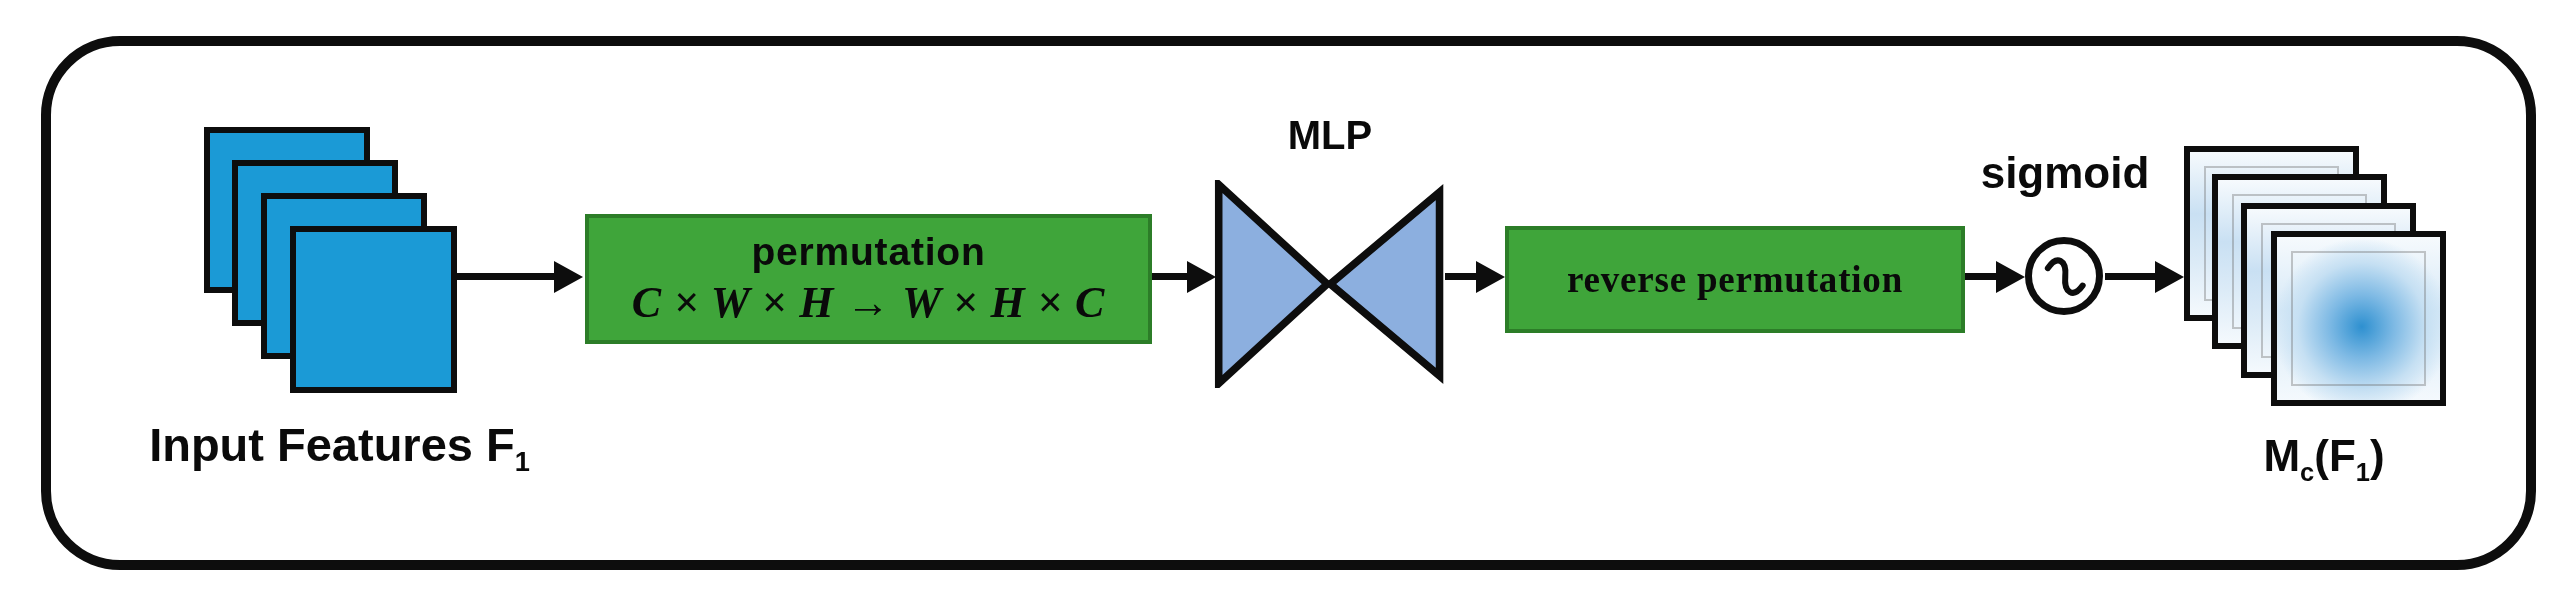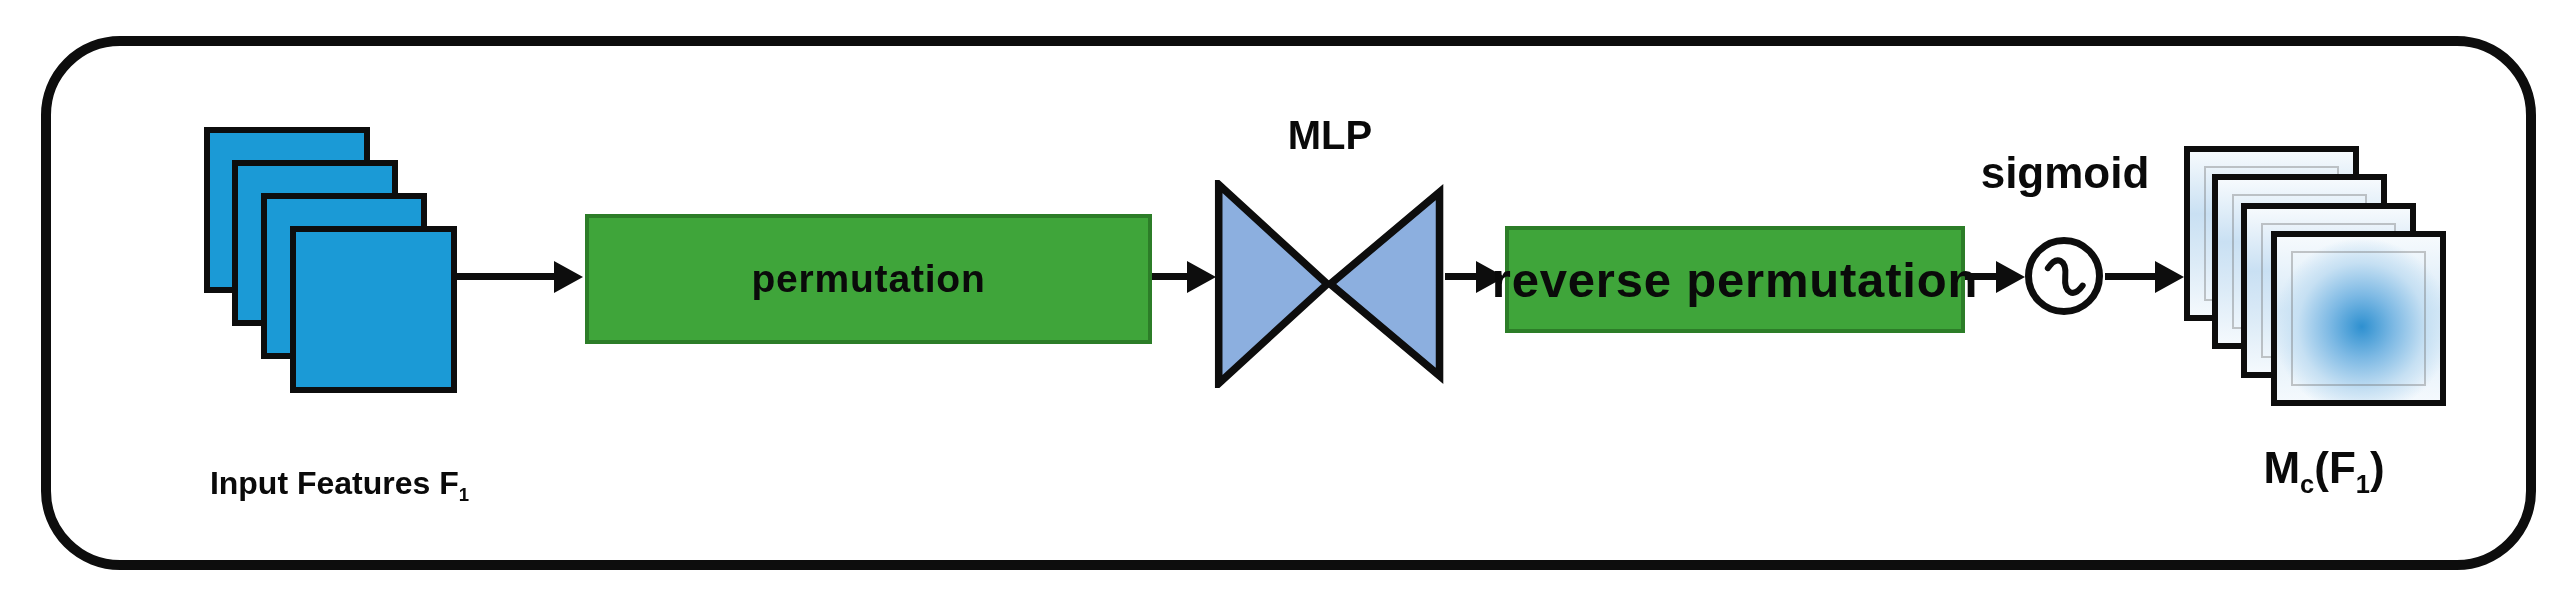--- a/index.html
+++ b/index.html
@@ -59,43 +59,43 @@
     font-weight:bold;font-size:39px;line-height:48px;color:#0a0a0a;
     letter-spacing:0.8px;
   }
   .gbox .formula{
     font-family:"Liberation Serif", serif;
     font-style:italic;font-weight:bold;
     font-size:44px;line-height:54px;color:#0a0a0a;
     letter-spacing:0.8px;white-space:nowrap;
   }
   .gbox .single{
-    font-weight:bold;font-size:49px;color:#0a0a0a;letter-spacing:0.8px;white-space:nowrap;
+    font-weight:bold;font-size:37px;color:#0a0a0a;letter-spacing:0.8px;white-space:nowrap;font-family:Liberation Serif, serif;
   }
   
   .arrow{
     position:absolute;height:33px;display:flex;align-items:center;
   }
   .arrow .shaft{flex:1;height:6.8px;background:var(--outline-black);}
   .arrow .head{
     width:0;height:0;
     border-top:16.6px solid transparent;
     border-bottom:16.6px solid transparent;
     border-left:29px solid var(--outline-black);
   }
   
   .lbl{
     position:absolute;text-align:center;font-weight:bold;color:#0a0a0a;
     white-space:nowrap;
   }
   .lbl sub{font-size:58%;line-height:0;}
-  .input-label{left:113px;top:465px;width:453px;font-size:32px;}
+  .input-label{left:113px;top:417px;width:453px;font-size:47px;}
   .mlp-label{left:1213px;top:113px;width:234px;font-size:40px;}
   .sigmoid-label{left:1950px;top:142px;width:230px;font-size:44px;margin-top:6px;}
-  .output-label{left:2188px;top:431px;width:272px;font-size:44px;margin-top:12px;}
+  .output-label{left:2188px;top:431px;width:272px;font-size:44px;}
   
   .bowtie{position:absolute;left:1214px;top:180px;width:231px;height:208px;}
   .sigmoid-circle{
     position:absolute;left:2025px;top:237px;width:78px;height:78px;
     box-sizing:border-box;border:7.5px solid var(--outline-black);border-radius:50%;
     background:#ffffff;
     display:flex;align-items:center;justify-content:center;
   }
 </style>
 </head>
@@ -115,20 +115,21 @@
     <span>Input Features F</span><sub>1</sub>
   </div>
 
   <div class="arrow" style="left:457px;top:260px;width:126px;">
     <div class="shaft"></div>
     <div class="head"></div>
   </div>
 
   <div class="gbox" style="left:585px;top:214px;width:567px;height:130px;">
     <div class="title">permutation</div>
+    <div class="formula">C × W × H → W × H × C</div>
   </div>
 
   <div class="arrow" style="left:1152px;top:260px;width:64px;">
     <div class="shaft"></div>
     <div class="head"></div>
   </div>
 
   <div class="lbl mlp-label">MLP</div>
   <svg class="bowtie" viewBox="0 0 306 276">
     <polygon points="6,6 6,270 150,138" fill="var(--mlp-triangle-blue)" stroke="var(--outline-black)" stroke-width="10" stroke-linejoin="miter"></polygon>

